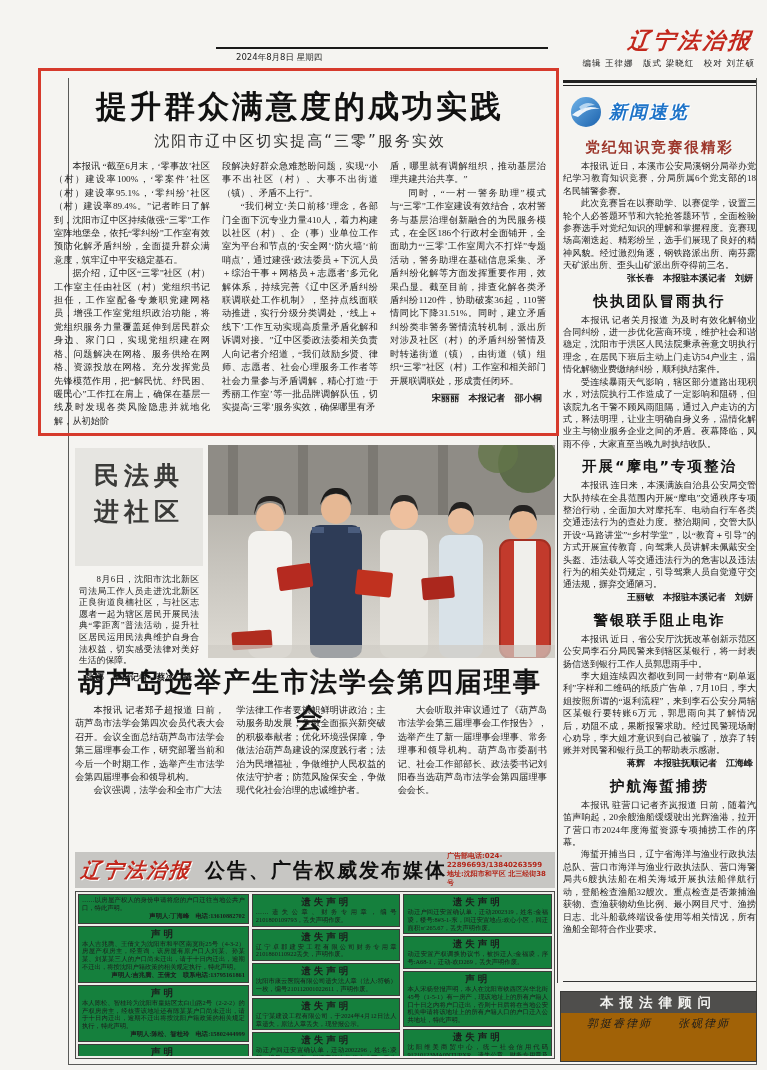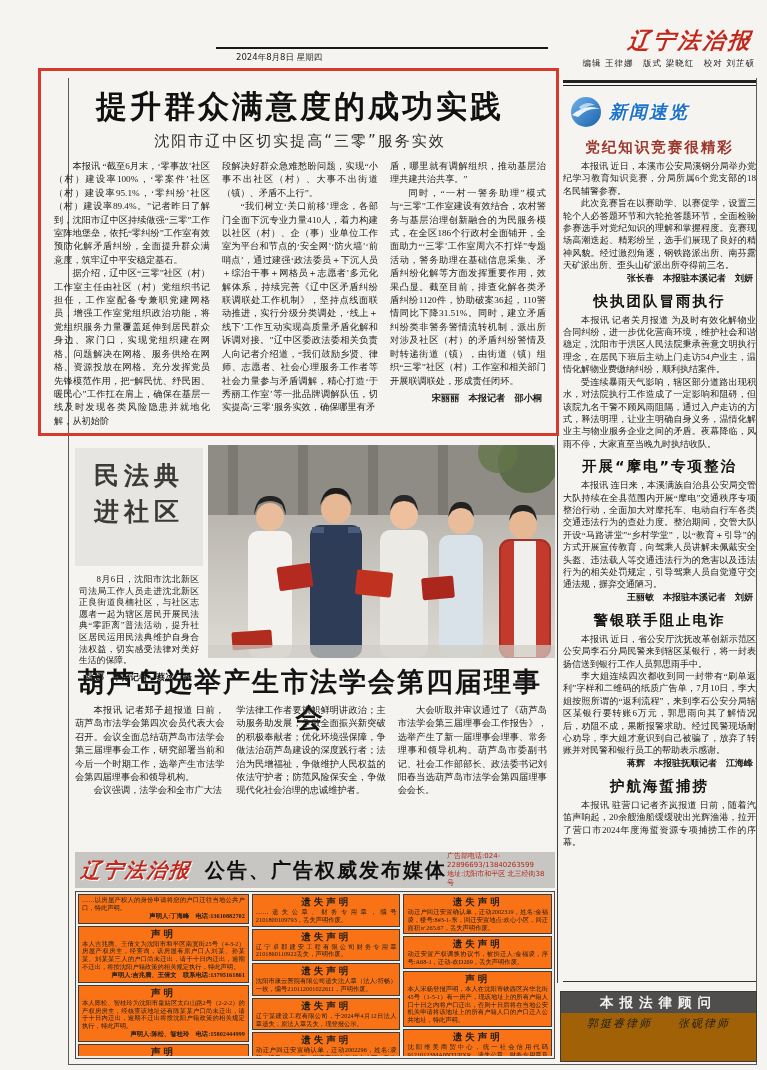--- a/index.html
+++ b/index.html
@@ -57,27 +57,27 @@
   .brief-body{font-size:9px;line-height:12.4px;text-align:justify;}
   .brief-body p{margin:0;text-indent:2em;}
   .brief-byline{text-align:right;font-weight:bold;font-size:9px;padding-right:3px;margin-top:0;}
   
   .ad-banner{background:var(--banner_gray);display:flex;align-items:center;box-sizing:border-box;padding:0 6px;}
   .banner-logo{font-family:"DejaVu Serif",serif;font-weight:bold;font-style:italic;
     font-size:20px;color:var(--accent_red);letter-spacing:2px;transform:skewX(-6deg);
     text-shadow:1px 1px 0 #fff;white-space:nowrap;margin-right:14px;}
   .banner-title{font-family:"DejaVu Sans",sans-serif;font-weight:bold;font-size:20px;
     letter-spacing:2px;color:#101010;white-space:nowrap;}
-  .banner-contact{margin-left:auto;font-family:"DejaVu Sans",sans-serif;font-weight:normal;
+  .banner-contact{margin-left:auto;font-family:"DejaVu Sans",sans-serif;font-weight:bold;
     font-size:7px;line-height:9px;color:#b3261a;text-align:left;}
   
   .classifieds{display:flex;gap:3px;overflow:hidden;border:1px solid #4a4a48;
     box-sizing:border-box;padding:2px;background:#efeeea;}
   .cl-col{display:flex;flex-direction:column;gap:2px;overflow:hidden;}
-  .cl-box{border:1px solid #3c3c3a;background:#f97316;padding:1px 3px 2px 3px;}
+  .cl-box{border:1px solid #3c3c3a;background:#15803d;padding:1px 3px 2px 3px;}
   .cl-title{font-family:"DejaVu Sans",sans-serif;font-weight:bold;font-size:9.5px;
     text-align:center;letter-spacing:3px;line-height:12px;}
   .cl-text{font-size:6.3px;line-height:7.8px;text-align:justify;margin:0;}
   .cl-sign{font-size:6.3px;font-weight:bold;text-align:right;margin:0;}
   
   .legal-box{border:1.5px solid #3a3a38;background:#a16207;box-sizing:border-box;}
   .legal-header{background:var(--legal_header_gray);color:#f2f2f0;text-align:center;
     font-family:"DejaVu Sans",sans-serif;font-weight:bold;font-size:13.5px;
     letter-spacing:6px;line-height:21px;height:21px;}
   .legal-firm{text-align:center;font-weight:bold;font-size:14.5px;letter-spacing:1px;margin-top:5px;}
@@ -315,20 +315,21 @@
         <p>本报讯 近日，省公安厅沈抚改革创新示范区公安局李石分局民警来到辖区某银行，将一封表扬信送到银行工作人员郭思雨手中。</p>
         <p>李大姐连续四次都收到同一封带有“刷单返利”字样和二维码的纸质广告单，7月10日，李大姐按照所谓的“返利流程”，来到李石公安分局辖区某银行要转账6万元，郭思雨向其了解情况后，劝阻不成，果断报警求助。经过民警现场耐心劝导，李大姐才意识到自己被骗了，放弃了转账并对民警和银行员工的帮助表示感谢。</p>
       </div>
       <div class="brief-byline">蒋辉　本报驻抚顺记者　江海峰</div>
     </div>
 
     <div class="brief">
       <div class="brief-title">护航海蜇捕捞</div>
       <div class="brief-body">
         <p>本报讯 驻营口记者齐岚报道 日前，随着汽笛声响起，20余艘渔船缓缓驶出光辉渔港，拉开了营口市2024年度海蜇资源专项捕捞工作的序幕。</p>
+        <p>海蜇开捕当日，辽宁省海洋与渔业行政执法总队、营口市海洋与渔业行政执法队、营口海警局共6艘执法船在相关海域开展执法船伴航行动，登船检查渔船32艘次。重点检查是否兼捕渔获物、查渔获物幼鱼比例、最小网目尺寸、渔捞日志、北斗船载终端设备使用等相关情况，所有渔船全部符合作业要求。</p>
       </div>
     </div>
   </div>
 
   <div class="abs legal-box" style="left:560px;top:991px;width:197px;height:71px;">
     <div class="legal-header">本报法律顾问</div>
     <div class="legal-lawyers">郭挺睿律师　　张砚律师</div>
   </div>
 
 </div>

